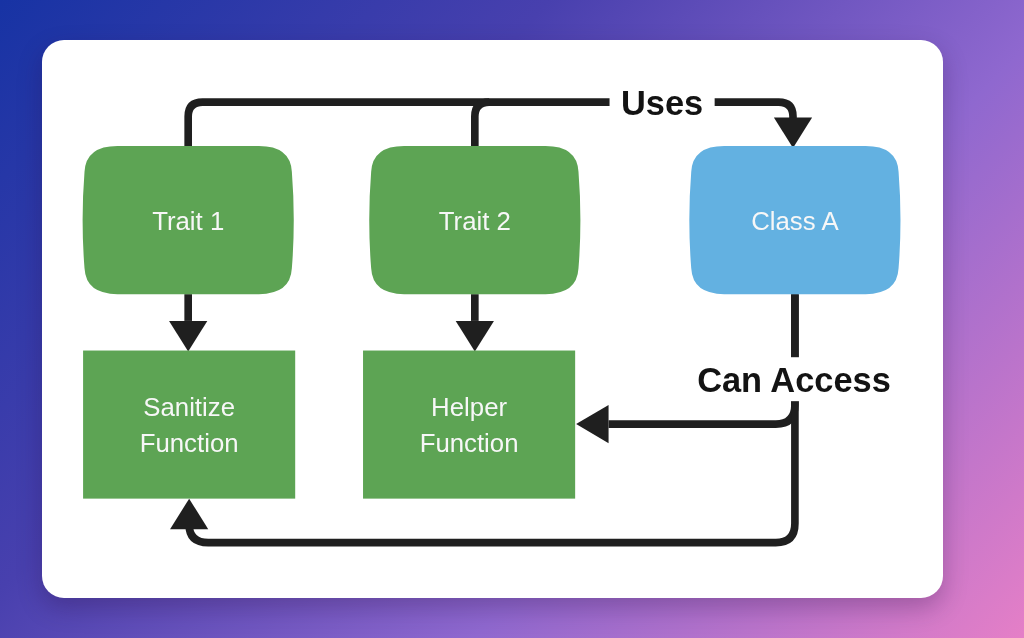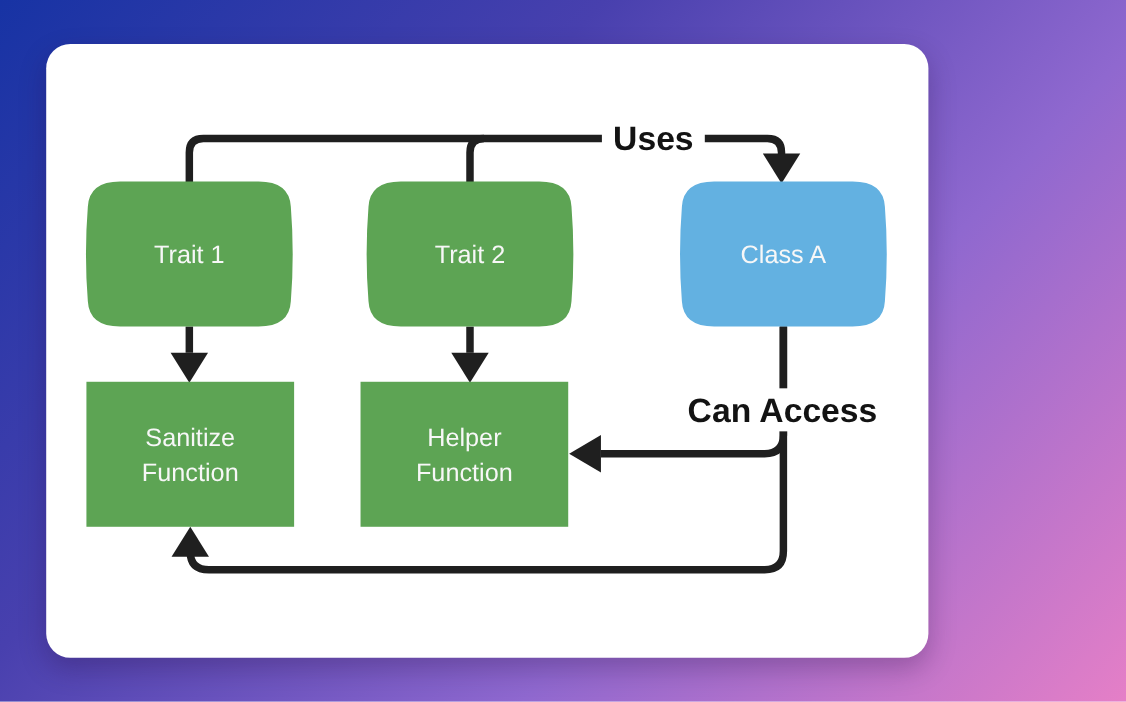--- a/index.html
+++ b/index.html
@@ -13,21 +13,21 @@
   .bg {
     position: relative;
     width: 1024px;
     height: 638px;
     background: linear-gradient(133deg, #1733a4 0%, #4840ae 34%, #8f68cf 66%, #e57fc7 100%);
   }
   .card {
     position: absolute;
     left: 42px;
     top: 40px;
-    width: 802px;
+    width: 901px;
     height: 558px;
     background: #ffffff;
     border-radius: 22px;
     box-shadow: 0 10px 24px rgba(40, 10, 60, 0.28);
   }
   .card svg {
     position: absolute;
     inset: 0;
     width: 100%;
     height: 100%;

